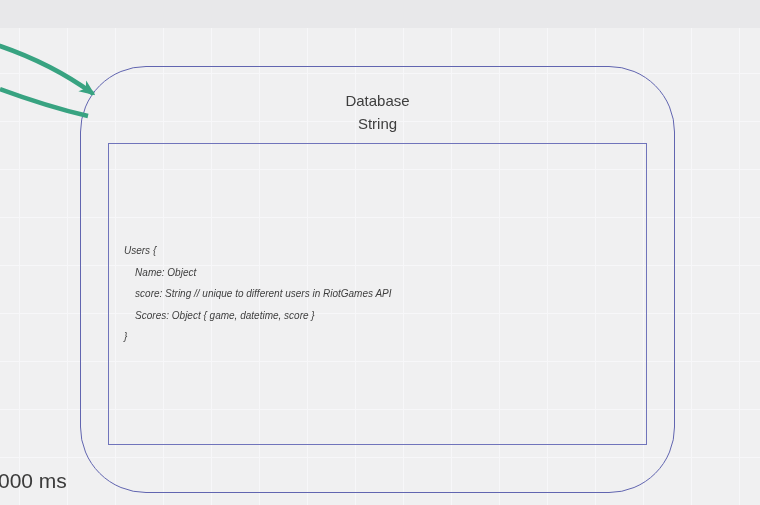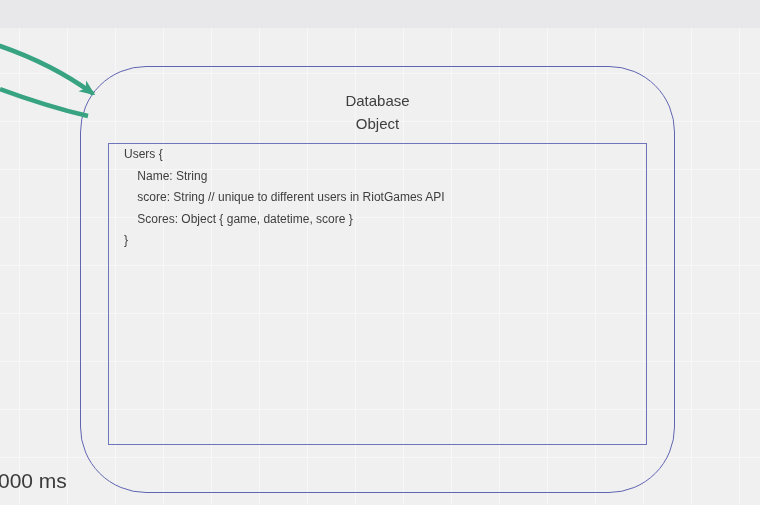--- a/index.html
+++ b/index.html
@@ -52,25 +52,27 @@
     height: 302px;
     box-sizing: border-box;
     border: 1.5px solid #7074bb;
     background: transparent;
   }
   .schema-text {
     position: absolute;
     inset: 0;
     display: flex;
     flex-direction: column;
+    justify-content: center;
     padding-left: 15px;
-    font-size: 12px;
+    font-size: 10px;
     line-height: 21.5px;
     color: #3e3e3e;
     white-space: pre;
+    font-style: italic;
   }
 
   
   .arrows-svg {
     position: absolute;
     left: 0;
     top: 0;
     z-index: 3;
     pointer-events: none;
   }
@@ -98,28 +100,28 @@
         <path d="M0,0 L12,5 L0,10 L3.2,5 Z" fill="#38a381"></path>
       </marker>
     </defs>
     <path d="M0,18 Q52,36 92,65" fill="none" stroke-width="4.5" stroke-linecap="round" marker-end="url(#ah)" stroke="#38a381"></path>
     <path d="M0,61 Q46,78 88,88" fill="none" stroke-width="4.5" stroke-linecap="butt" stroke="#38a381"></path>
   </svg>
 
   <div class="outer-shape">
     <div class="node-title">
       <div>Database</div>
-      <div>Object</div>
+      <div>String</div>
     </div>
   </div>
 
   <div class="inner-shape">
     <div class="schema-text">
       <div>Users {</div>
-      <div>    Name: String</div>
+      <div>    Name: Object</div>
       <div>    score: String // unique to different users in RiotGames API</div>
       <div>    Scores: Object { game, datetime, score }</div>
       <div>}</div>
     </div>
   </div>
 
   <div class="ms-label">000 ms</div>
 
 </div>
 

